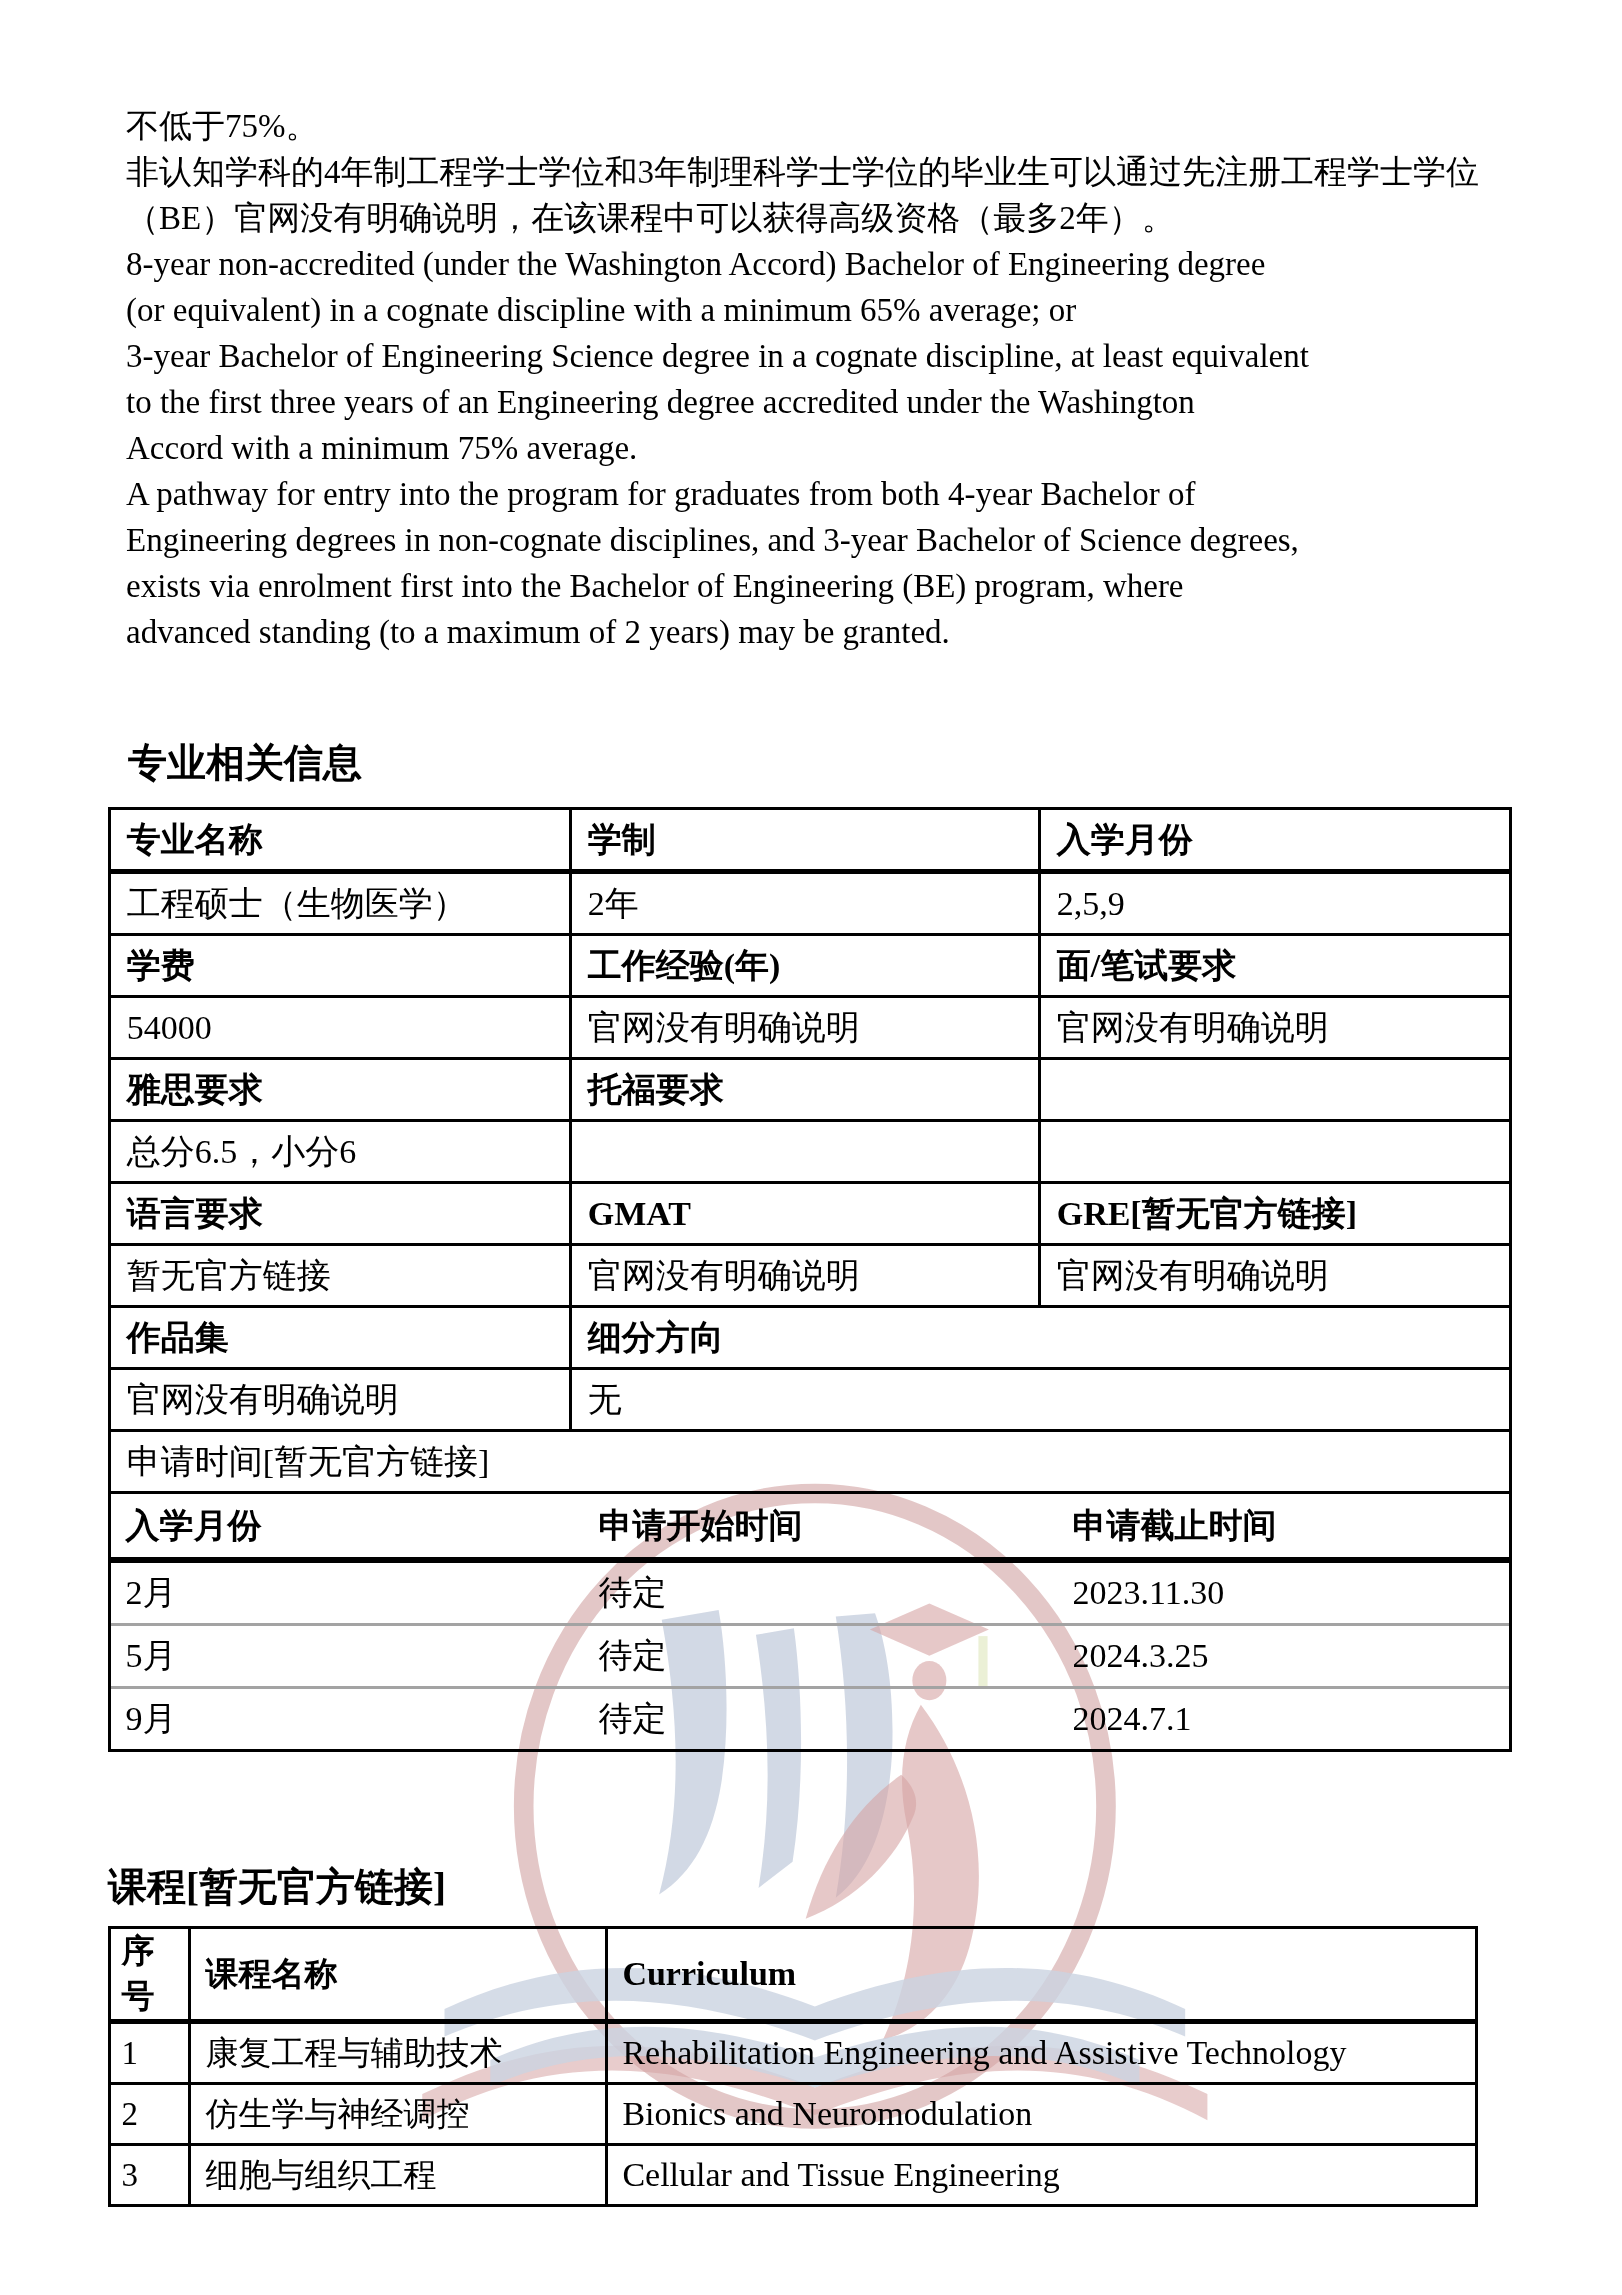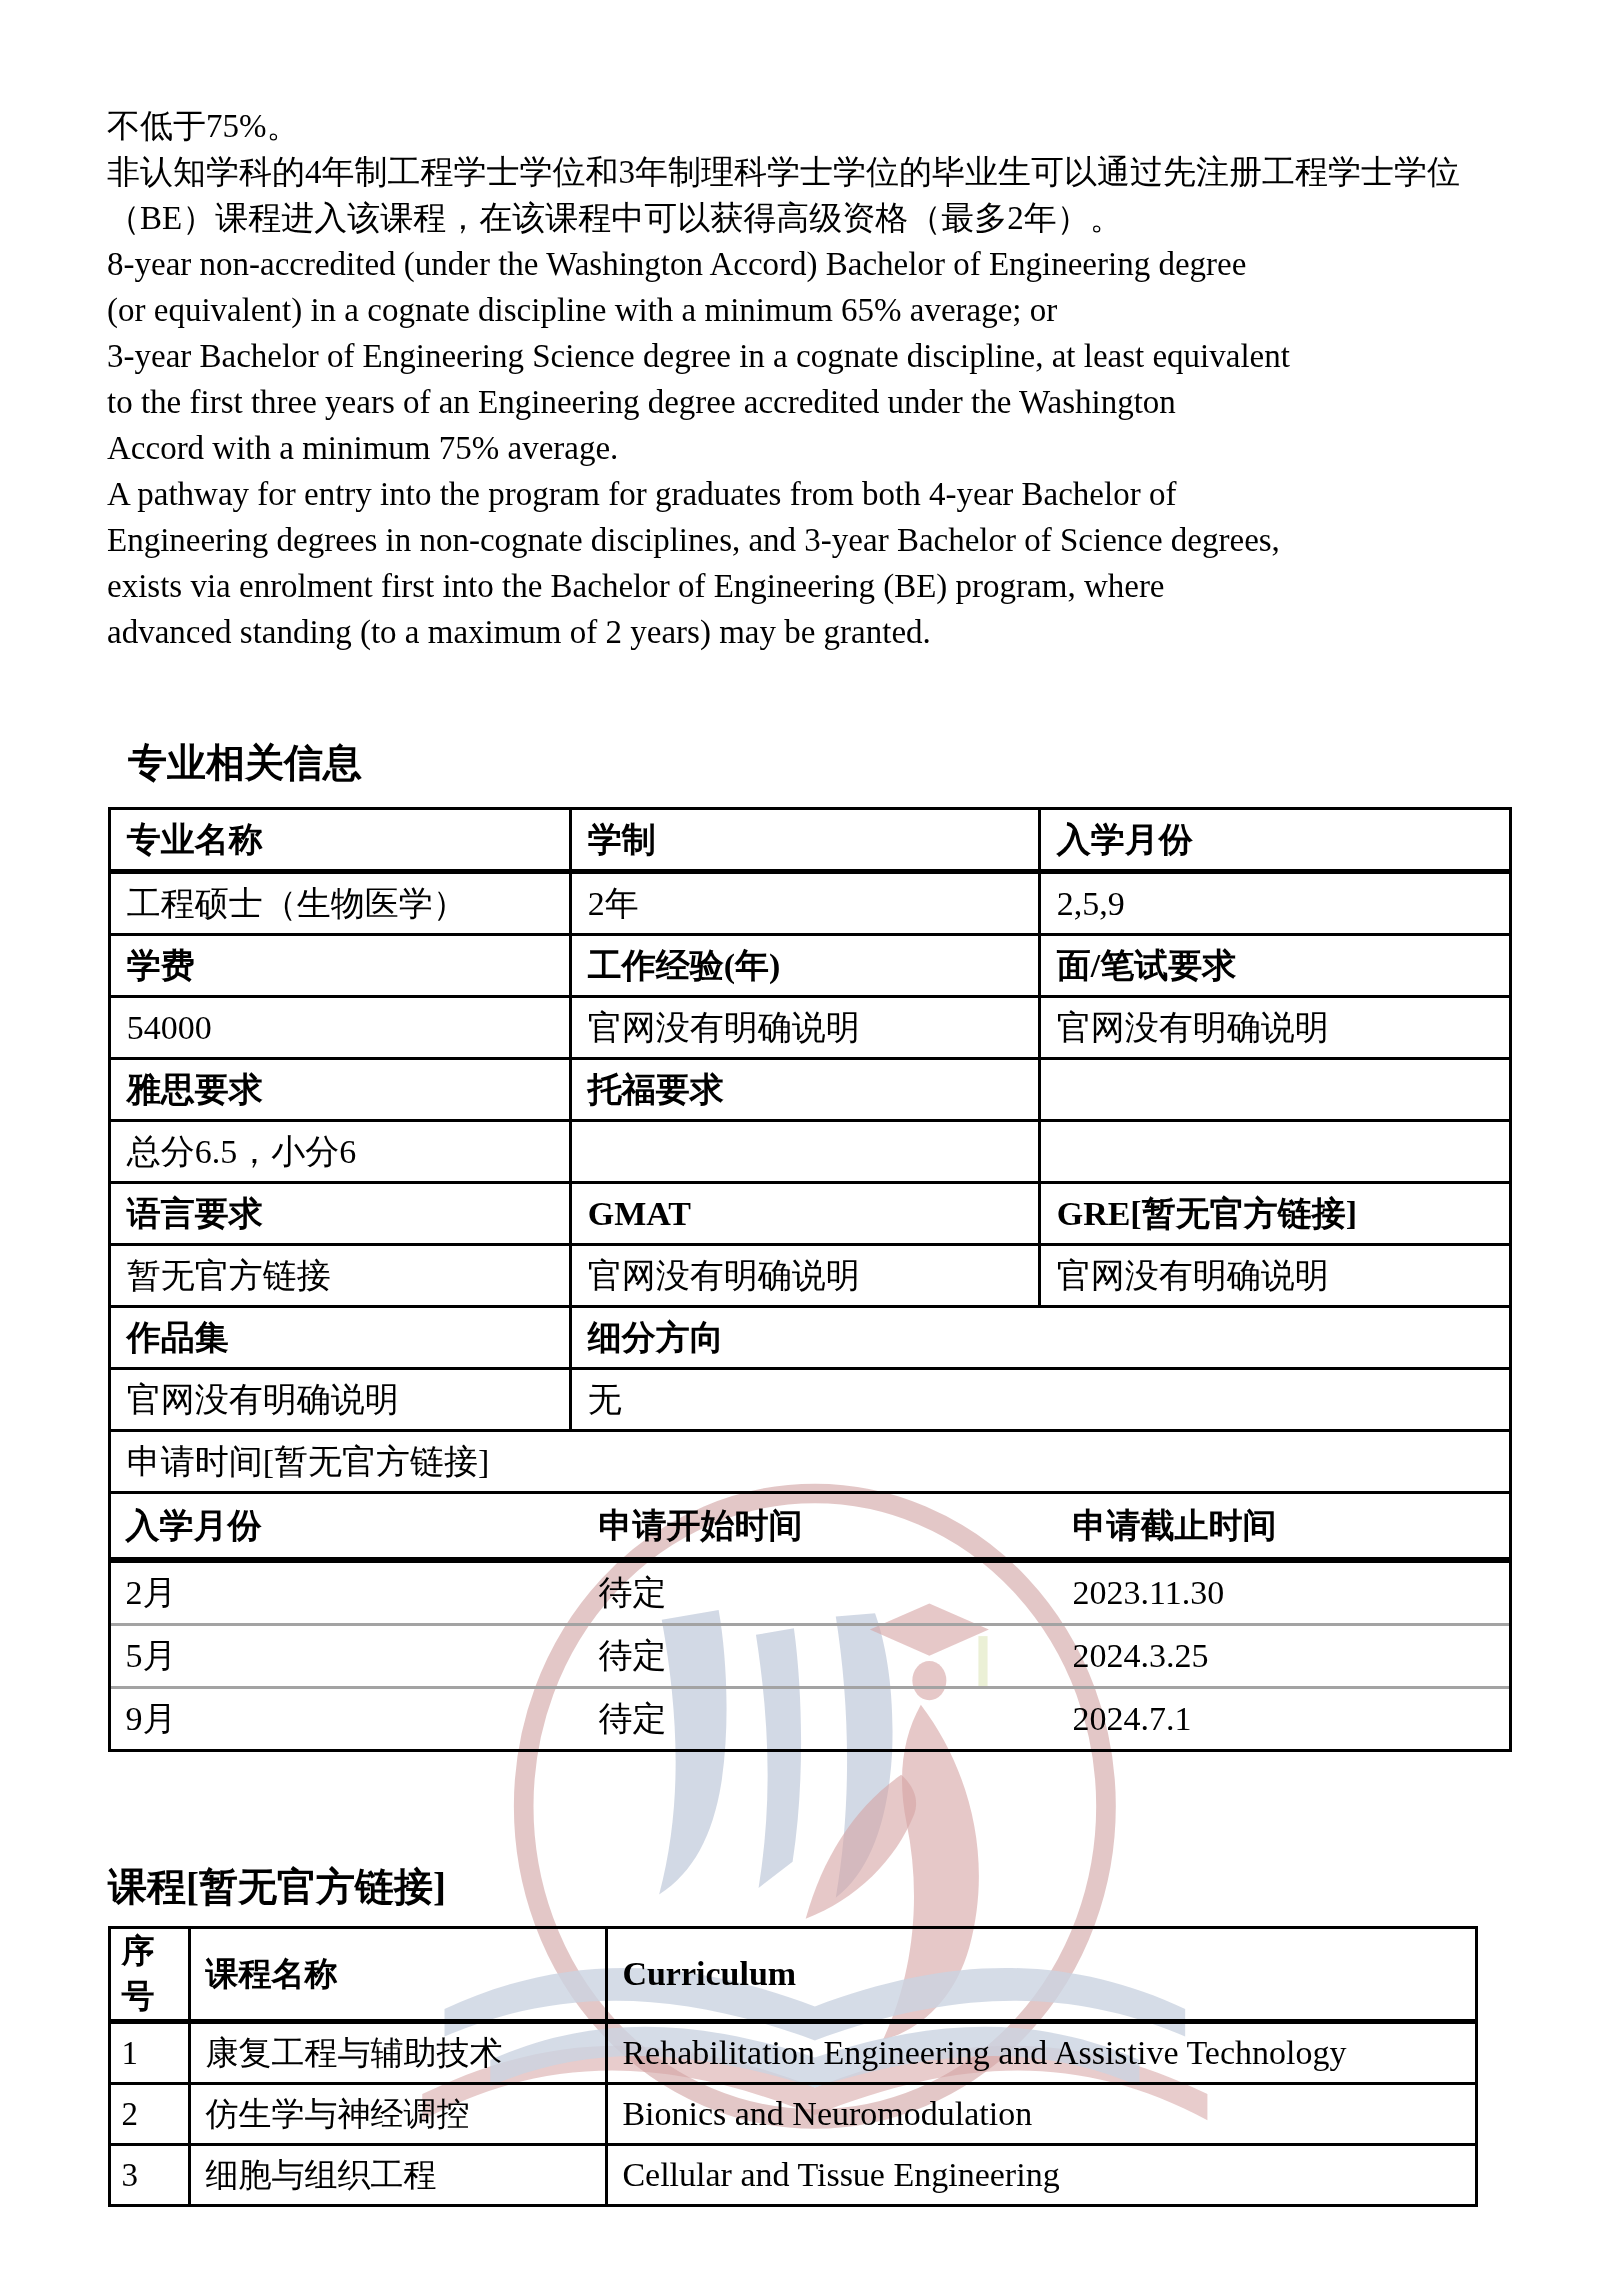--- a/index.html
+++ b/index.html
@@ -7,21 +7,21 @@
     width:1623px;height:2295px;background:#ffffff;position:relative;
     font-family:"Liberation Serif","DejaVu Serif",serif;color:#000;
     overflow:hidden;
   }
   .page{position:absolute;inset:0;}
 
   
   .watermark{position:absolute;left:366px;top:1479px;width:916px;height:818px;z-index:0;pointer-events:none;}
 
   
-  .intro{position:absolute;left:107px;top:103px;width:1420px;z-index:2;}
+  .intro{position:absolute;left:126px;top:103px;width:1420px;z-index:2;}
   .intro .line{font-size:33px;line-height:46px;white-space:nowrap;}
 
   
   .sec-title{position:absolute;left:108px;font-size:39px;font-weight:bold;z-index:2;white-space:nowrap;}
   .sec-title.t1{top:736px;margin-left:20px;}
   .sec-title.t2{top:1860px;}
 
   
   table{border-collapse:collapse;table-layout:fixed;z-index:2;position:absolute;background:transparent;padding-left:36px;}
   td{vertical-align:middle;overflow:hidden;}
@@ -79,21 +79,21 @@
         <path d="M86,940 C290,840 470,846 686,930 C902,846 1082,840 1286,940 L1286,980 C1092,876 906,884 686,972 C466,884 280,876 86,980 Z" fill="#d6a3a3" opacity="0.55"></path>
         <path d="M120,810 C300,726 480,728 686,806 C892,728 1072,726 1252,810 L1252,852 C1076,776 896,780 686,858 C476,780 296,776 120,852 Z" fill="#cbd3e1" opacity="0.8"></path>
         <path d="M190,888 C340,820 500,822 686,884 C872,822 1032,820 1182,888 L1182,928 C1036,864 880,868 686,930 C492,868 336,864 190,928 Z" fill="#cbd3e1" opacity="0.8"></path>
       </g>
     </svg>
   </div>
 
   <div class="intro">
     <div class="line">不低于75%。</div>
     <div class="line">非认知学科的4年制工程学士学位和3年制理科学士学位的毕业生可以通过先注册工程学士学位</div>
-    <div class="line">（BE）课程进入该课程，在该课程中可以获得高级资格（最多2年）。</div>
+    <div class="line">（BE）官网没有明确说明，在该课程中可以获得高级资格（最多2年）。</div>
     <div class="line">8-year non-accredited (under the Washington Accord) Bachelor of Engineering degree</div>
     <div class="line">(or equivalent) in a cognate discipline with a minimum 65% average; or</div>
     <div class="line">3-year Bachelor of Engineering Science degree in a cognate discipline, at least equivalent</div>
     <div class="line">to the first three years of an Engineering degree accredited under the Washington</div>
     <div class="line">Accord with a minimum 75% average.</div>
     <div class="line">A pathway for entry into the program for graduates from both 4-year Bachelor of</div>
     <div class="line">Engineering degrees in non-cognate disciplines, and 3-year Bachelor of Science degrees,</div>
     <div class="line">exists via enrolment first into the Bachelor of Engineering (BE) program, where</div>
     <div class="line">advanced standing (to a maximum of 2 years) may be granted.</div>
   </div>

